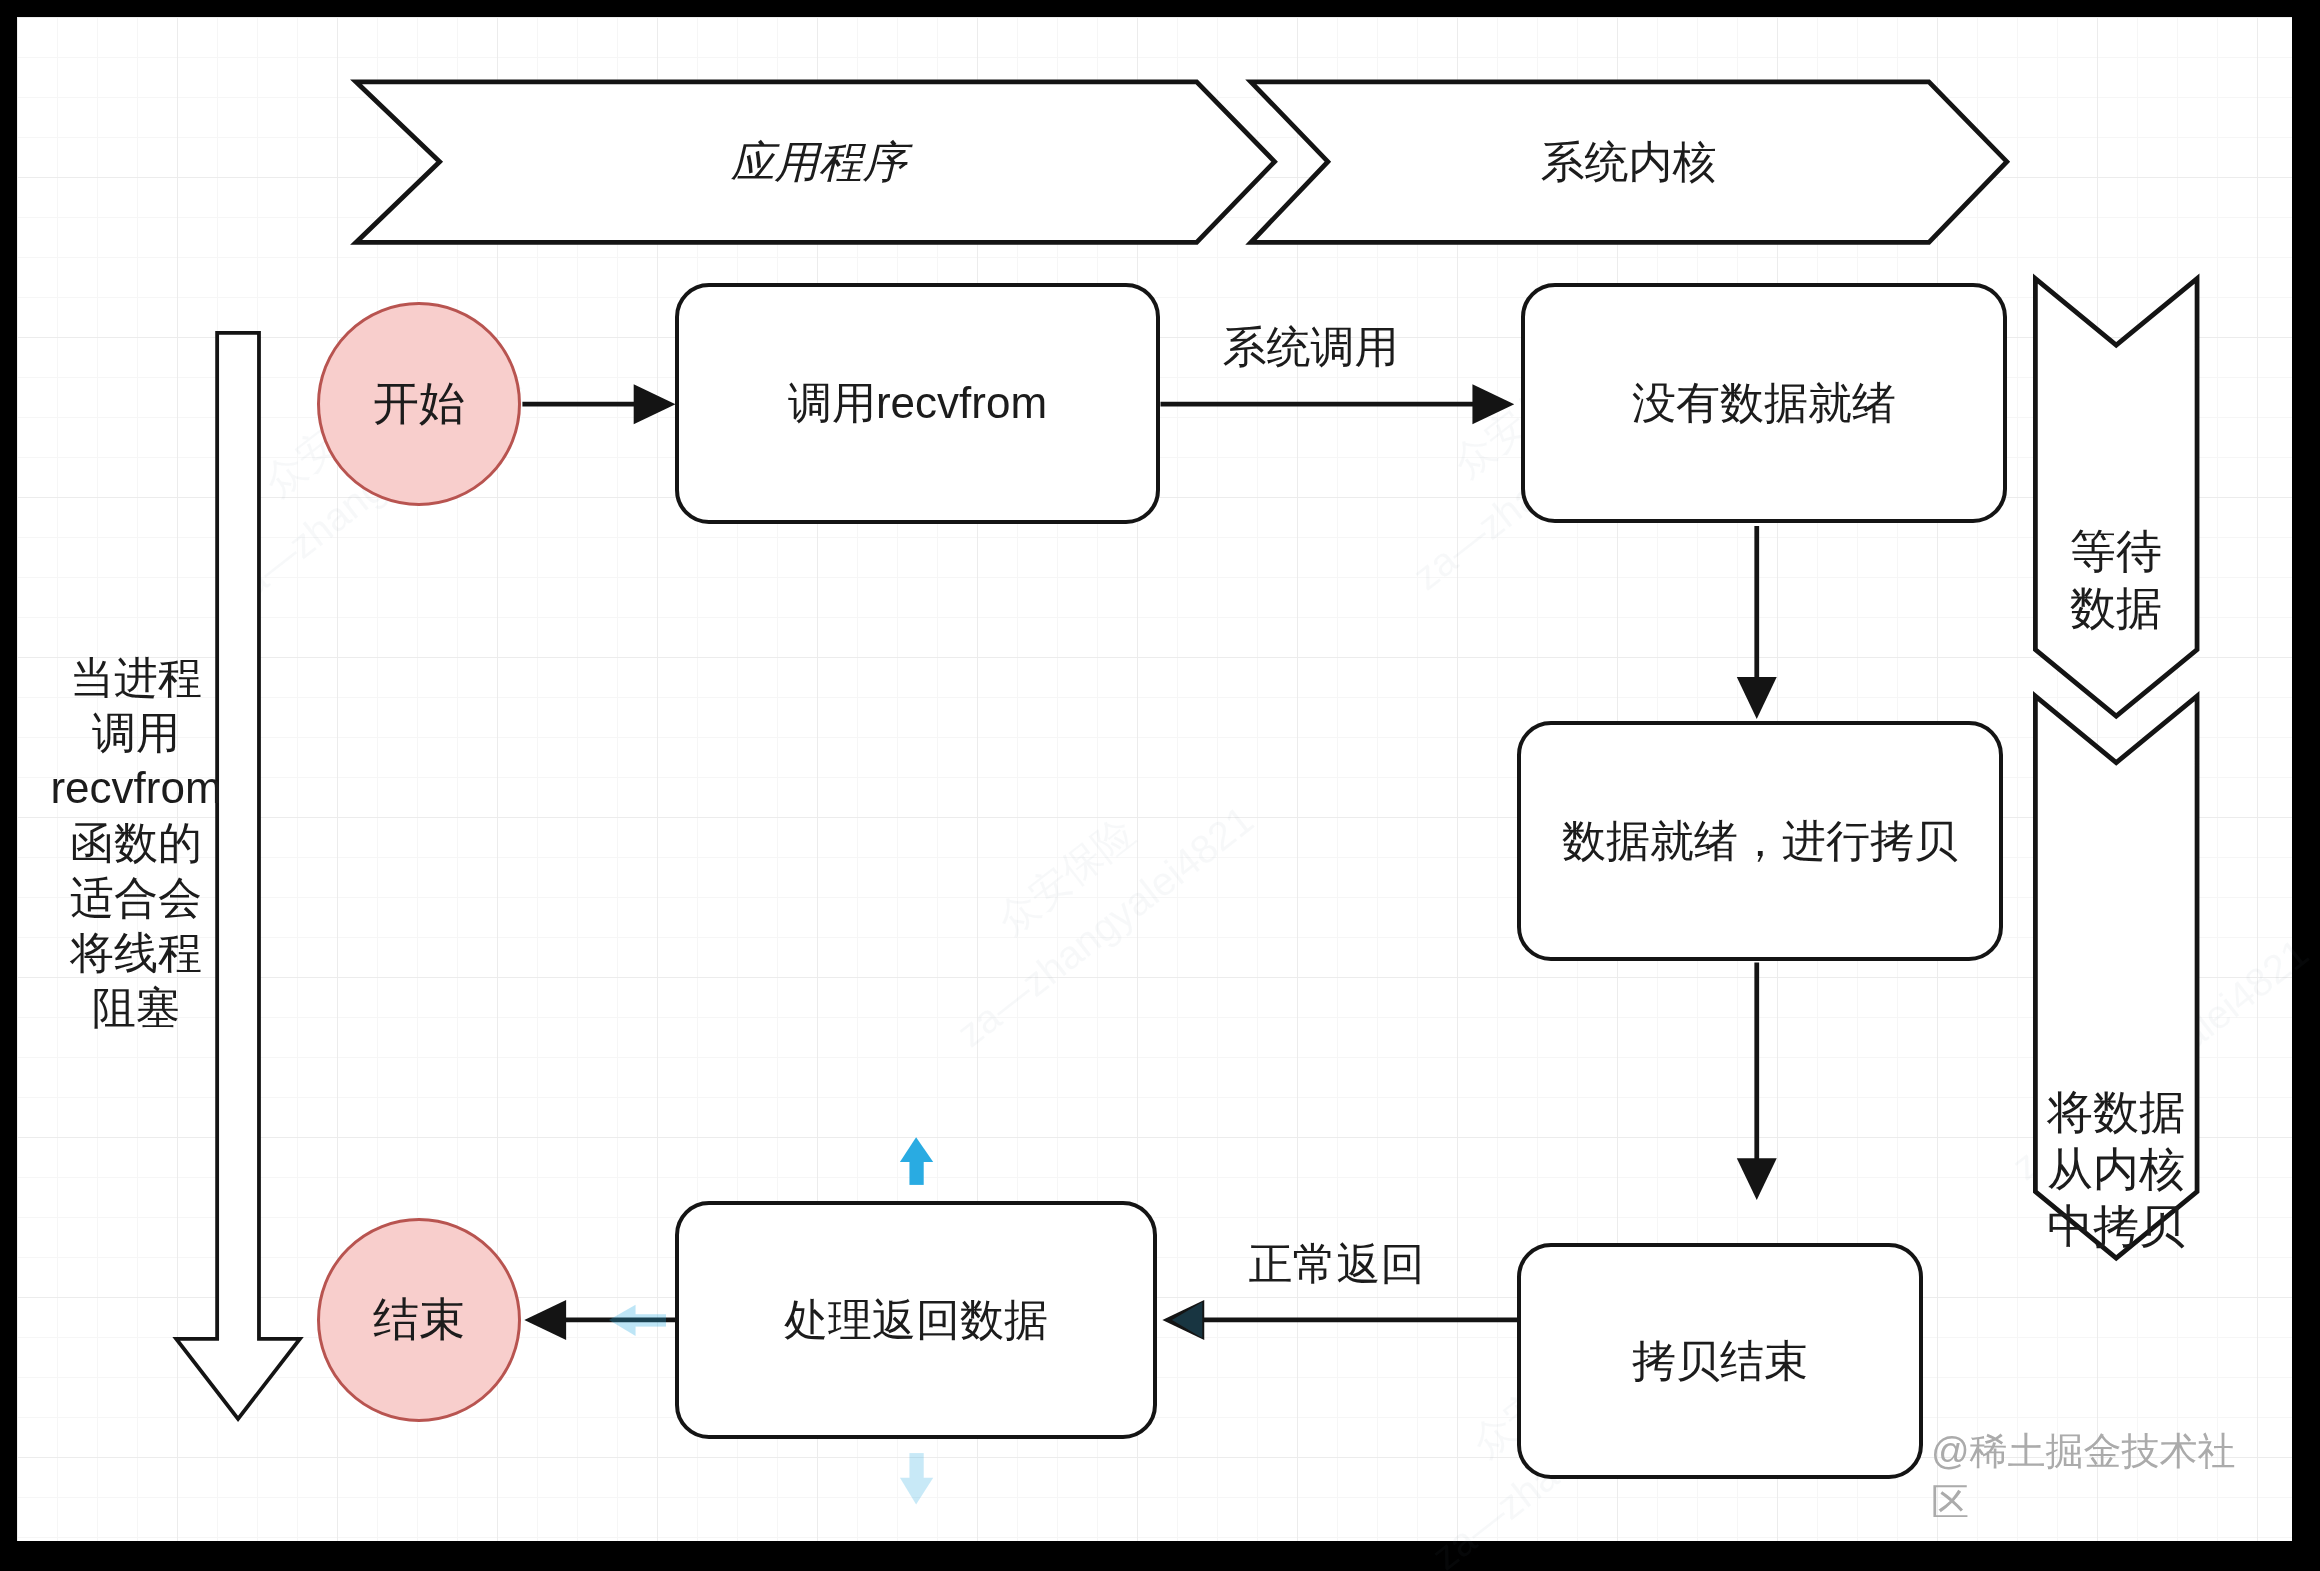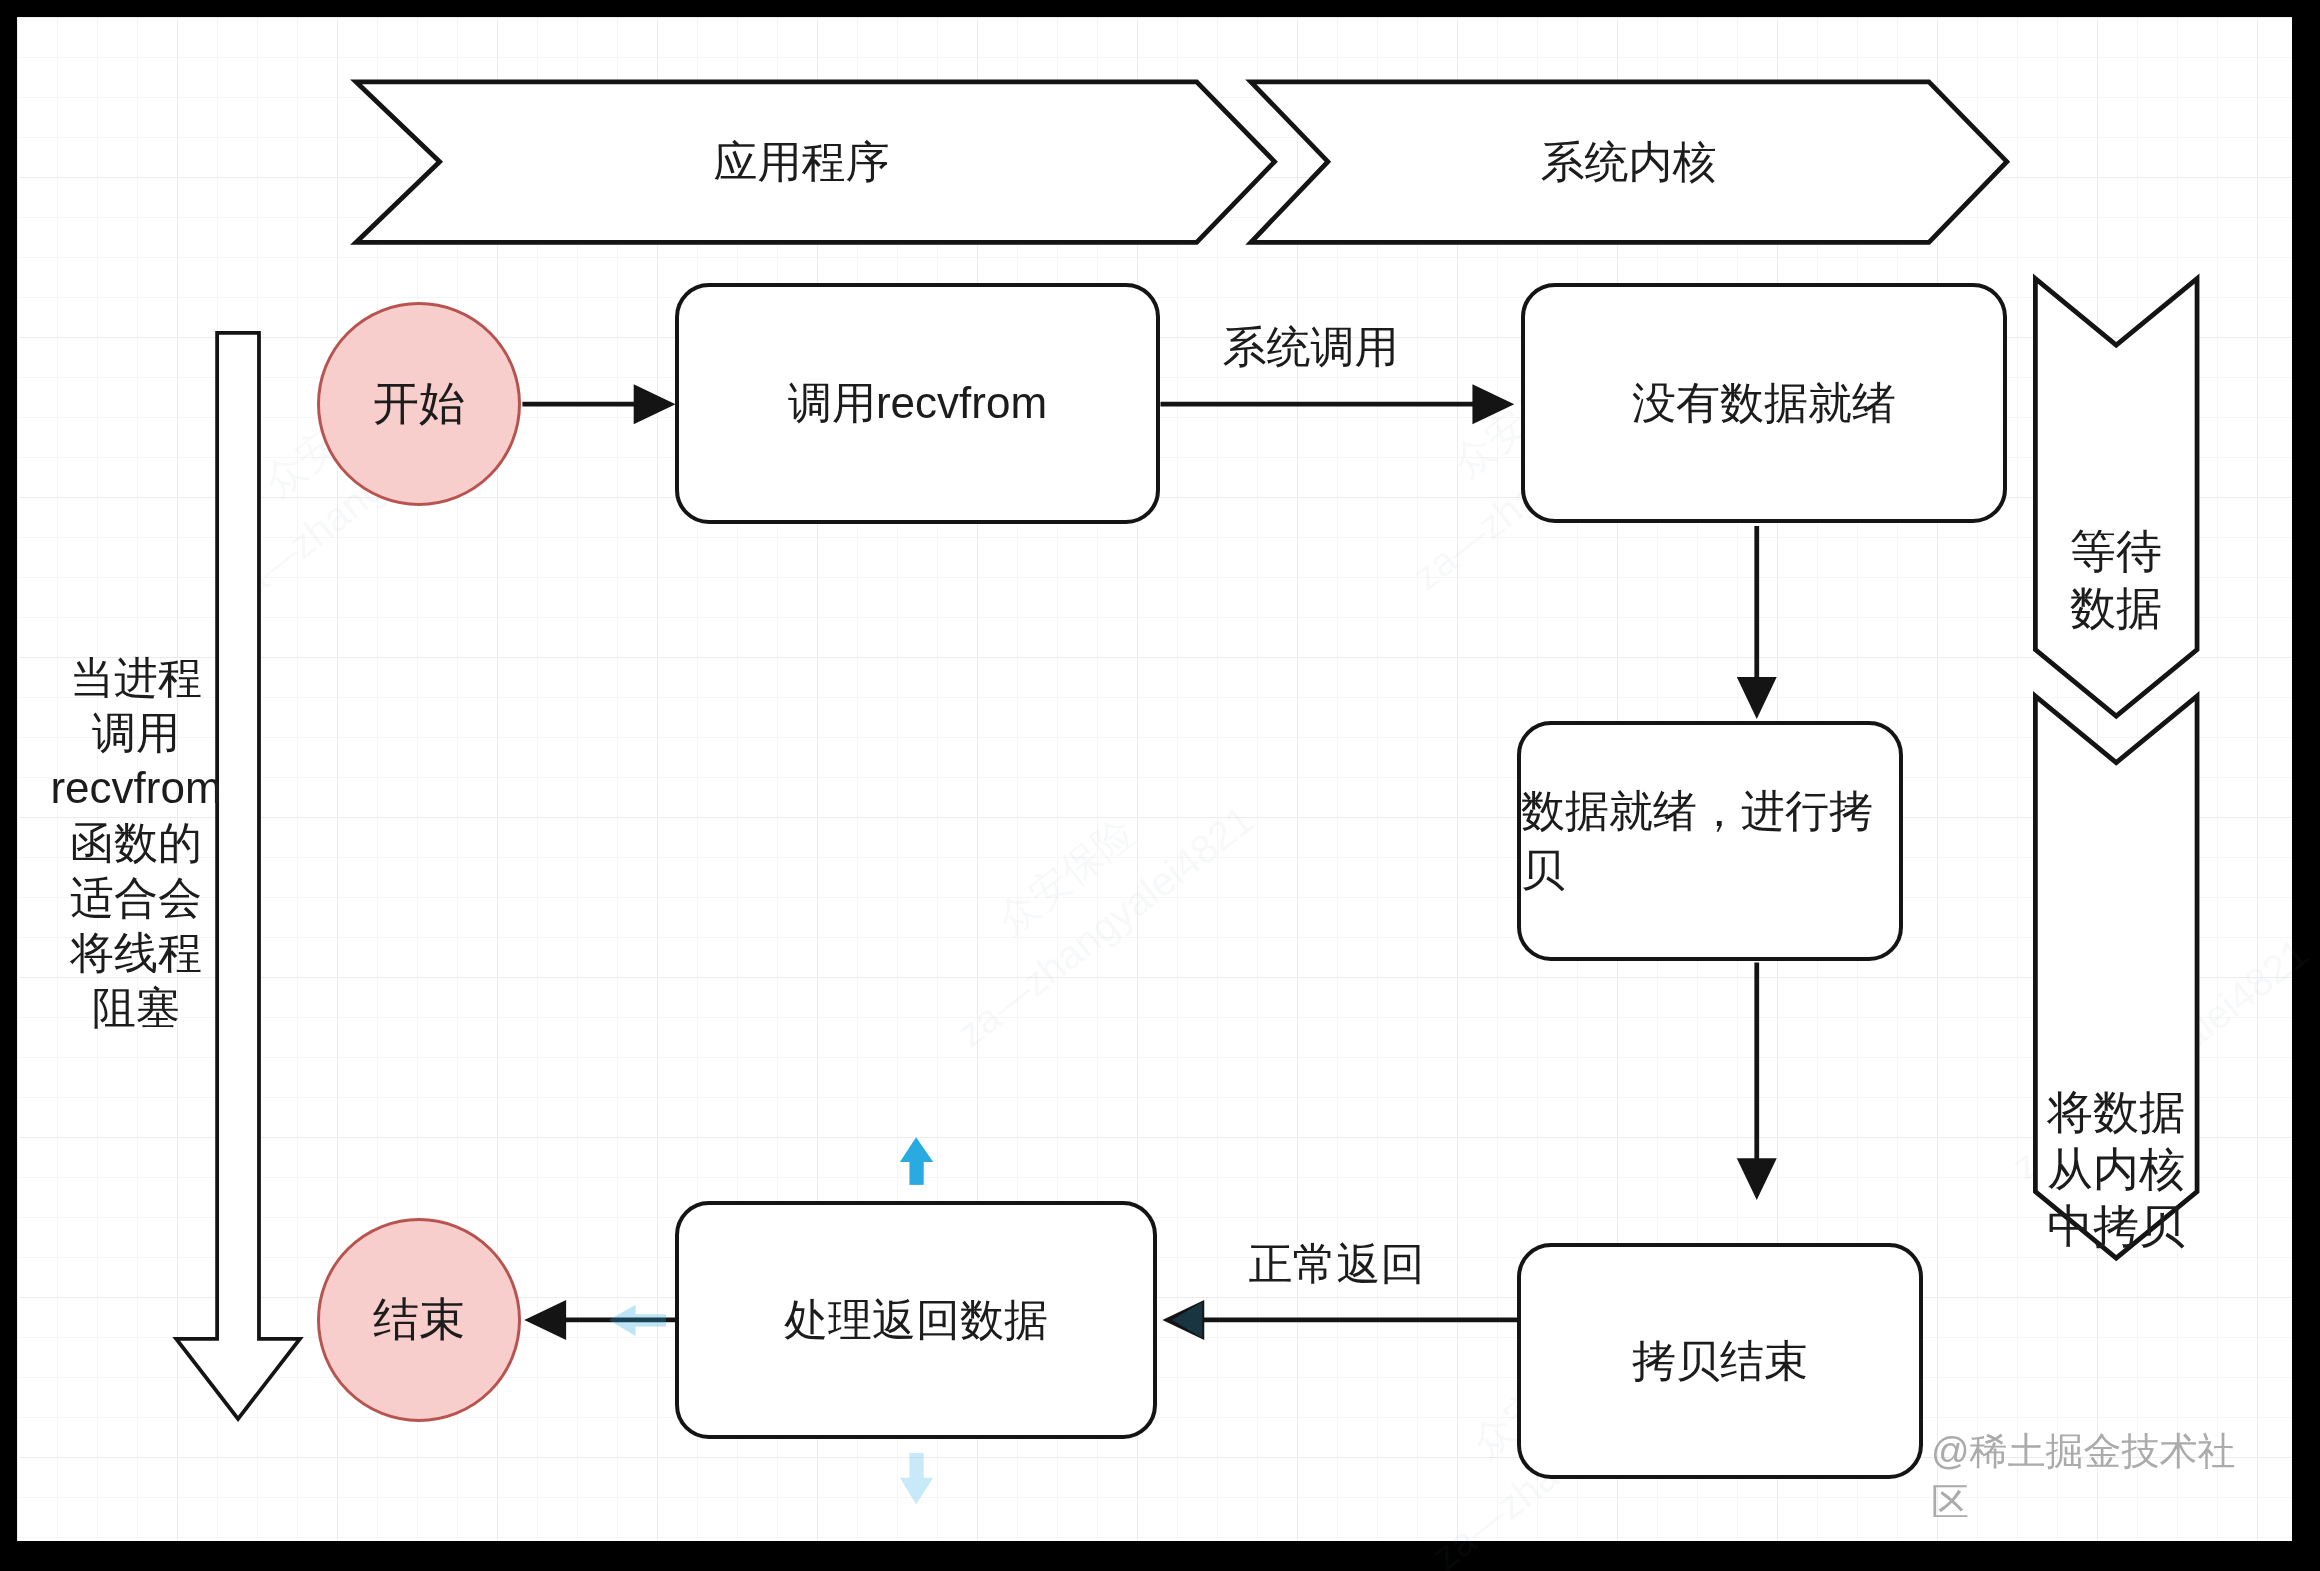--- a/index.html
+++ b/index.html
@@ -114,39 +114,39 @@
     </g>
     <g opacity="0.3">
       <rect class="blue" x="666" y="1382" width="34" height="13"></rect>
       <polygon class="blue" points="668,1372 668,1405 640,1388"></polygon>
     </g>
     <g opacity="0.22">
       <polygon class="blue" points="1264,1369 1264,1407 1232,1388"></polygon>
     </g>
   </svg>
 
-  <div class="lbl" style="left:423px;top:82px;width:757px;height:161px;">应用程序</div>
+  <div class="lbl" style="left:440px;top:82px;width:757px;height:161px;font-style:italic;">应用程序</div>
   <div class="lbl" style="left:1328px;top:82px;width:601px;height:161px;text-align:center;">系统内核</div>
 
   <div class="vbanner-label" style="left:2035px;top:361px;width:162px;height:276px;">
     <span><span>等待</span><br>
           <span>数据</span></span>
   </div>
   <div class="vbanner-label" style="left:2035px;top:913px;width:162px;height:342px;">
     <span><span>将数据</span><br>
           <span>从内核</span><br>
           <span>中拷贝</span></span>
   </div>
 
   <div class="node-circle" style="left:317px;top:302px;">开始</div>
   <div class="node-circle" style="left:317px;top:1218px;">结束</div>
 
   <div class="box" style="left:675px;top:283px;width:485px;height:241px;">调用recvfrom</div>
   <div class="box" style="left:1521px;top:283px;width:486px;height:240px;">没有数据就绪</div>
-  <div class="box" style="left:1517px;top:721px;width:386px;height:240px;">数据就绪，进行拷贝</div>
+  <div class="box" style="left:1517px;top:721px;width:486px;height:240px;">数据就绪，进行拷贝</div>
   <div class="box" style="left:1517px;top:1203px;width:406px;height:236px;margin-top:40px;">拷贝结束</div>
   <div class="box" style="left:675px;top:1201px;width:482px;height:238px;">处理返回数据</div>
 
   <div class="edge-label" style="left:1206px;top:323px;width:209px;height:49px;">系统调用</div>
   <div class="edge-label" style="left:1232px;top:1240px;width:209px;height:49px;">正常返回</div>
 
   <div class="side-note">
     <div>当进程</div>
     <div>调用</div>
     <div>recvfrom</div>

